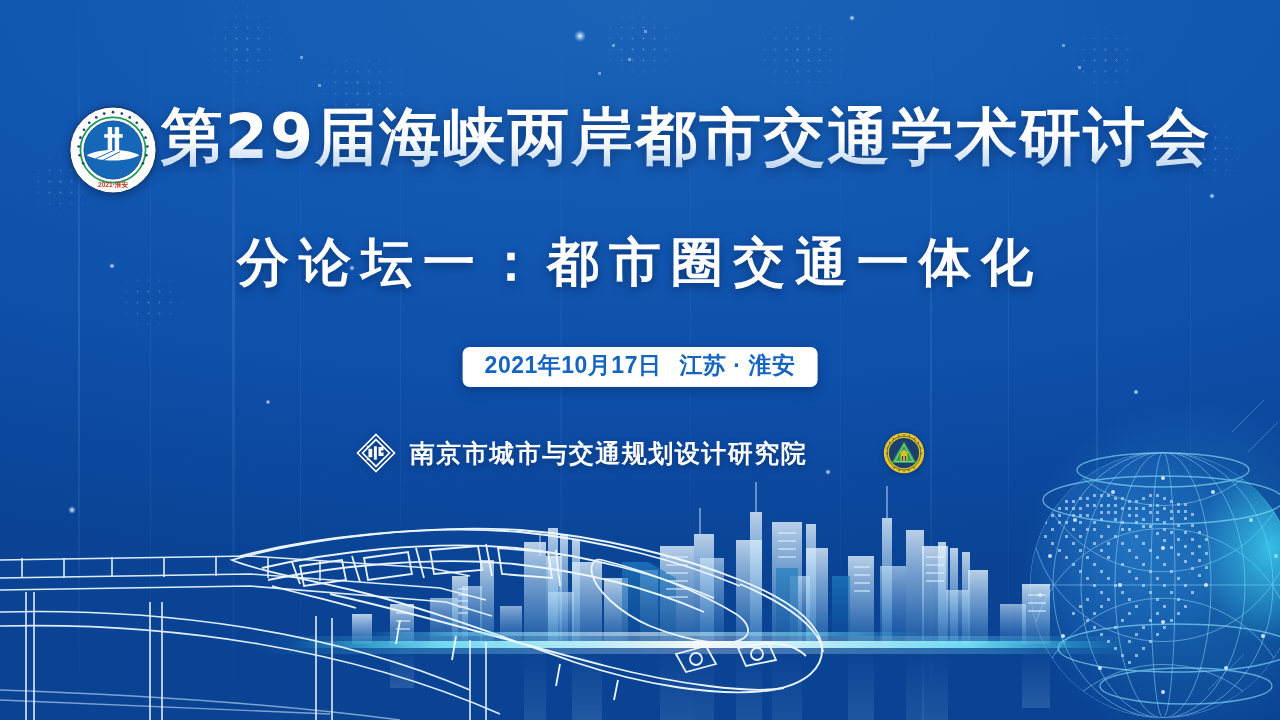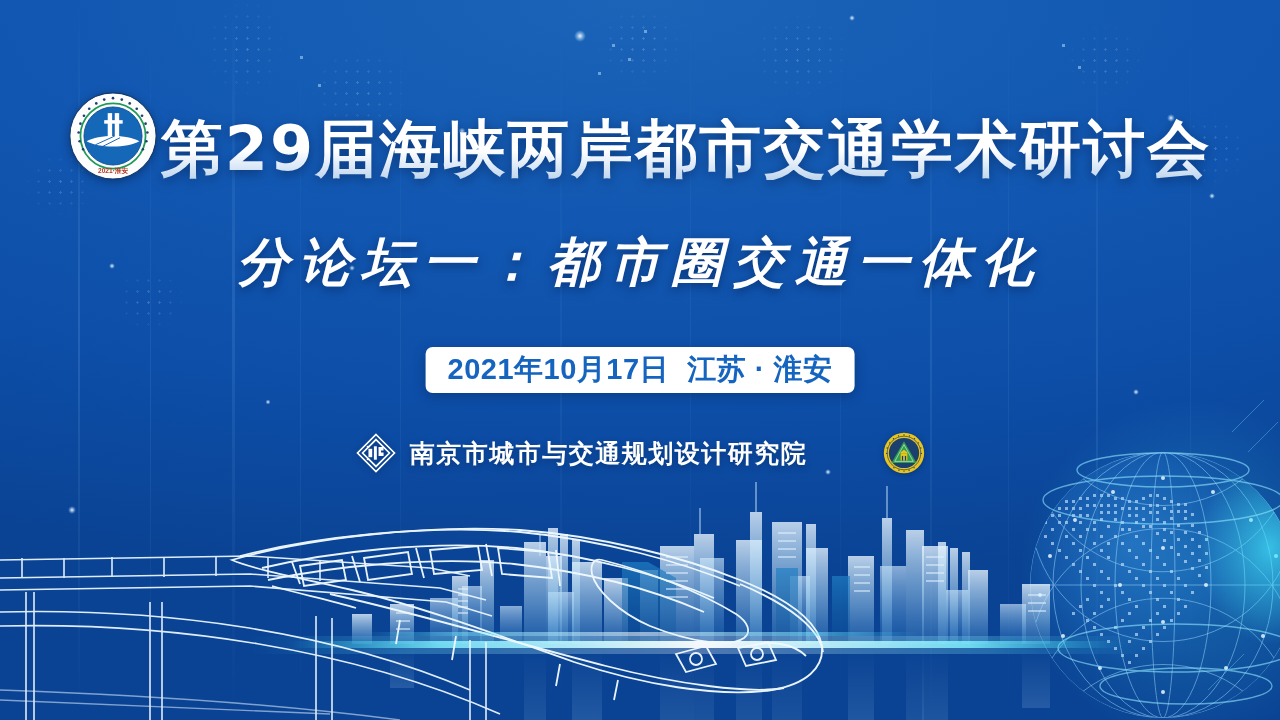--- a/index.html
+++ b/index.html
@@ -85,25 +85,25 @@
   .bg-svg { position: absolute; inset: 0; }
 
   
   .content {
     position: absolute;
     inset: 0;
   }
 
   .title-row {
     position: absolute;
-    top: 92px;
+    top: 106px;
     left: 0;
     right: 0;
     display: flex;
-    align-items: flex-end;
+    align-items: flex-start;
     justify-content: center;
     gap: 4px;
   }
   .emblem {
     width: 88px;
     height: 88px;
     flex: 0 0 auto;
     filter: drop-shadow(0 2px 5px rgba(0,20,60,.45));
   }
   .main-title {
@@ -124,37 +124,36 @@
 
   .subtitle {
     position: absolute;
     top: 228px;
     left: 0;
     right: 0;
     text-align: center;
     font-family: "DejaVu Serif", "Liberation Serif", serif;
     font-size: 52px;
     font-weight: 700;
-    font-style: italic;
     letter-spacing: 10px;
     color: #ffffff;
     text-shadow: 0 3px 10px rgba(3,28,72,.55);
     white-space: nowrap;
   }
 
   .date-pill {
     position: absolute;
     top: 347px;
     left: 50%;
     transform: translateX(-50%);
     background: #ffffff;
     color: #1565c0;
     border-radius: 7px;
     padding: 6px 22px 8px 22px;
-    font-size: 29px;
+    font-size: 23px;
     font-weight: 700;
     letter-spacing: .5px;
     line-height: 1.12;
     white-space: nowrap;
     box-shadow: 0 3px 12px rgba(3,28,72,.35);
   }
   .date-pill .sep { display: inline-block; width: 18px; }
 
   .org-row {
     position: absolute;

